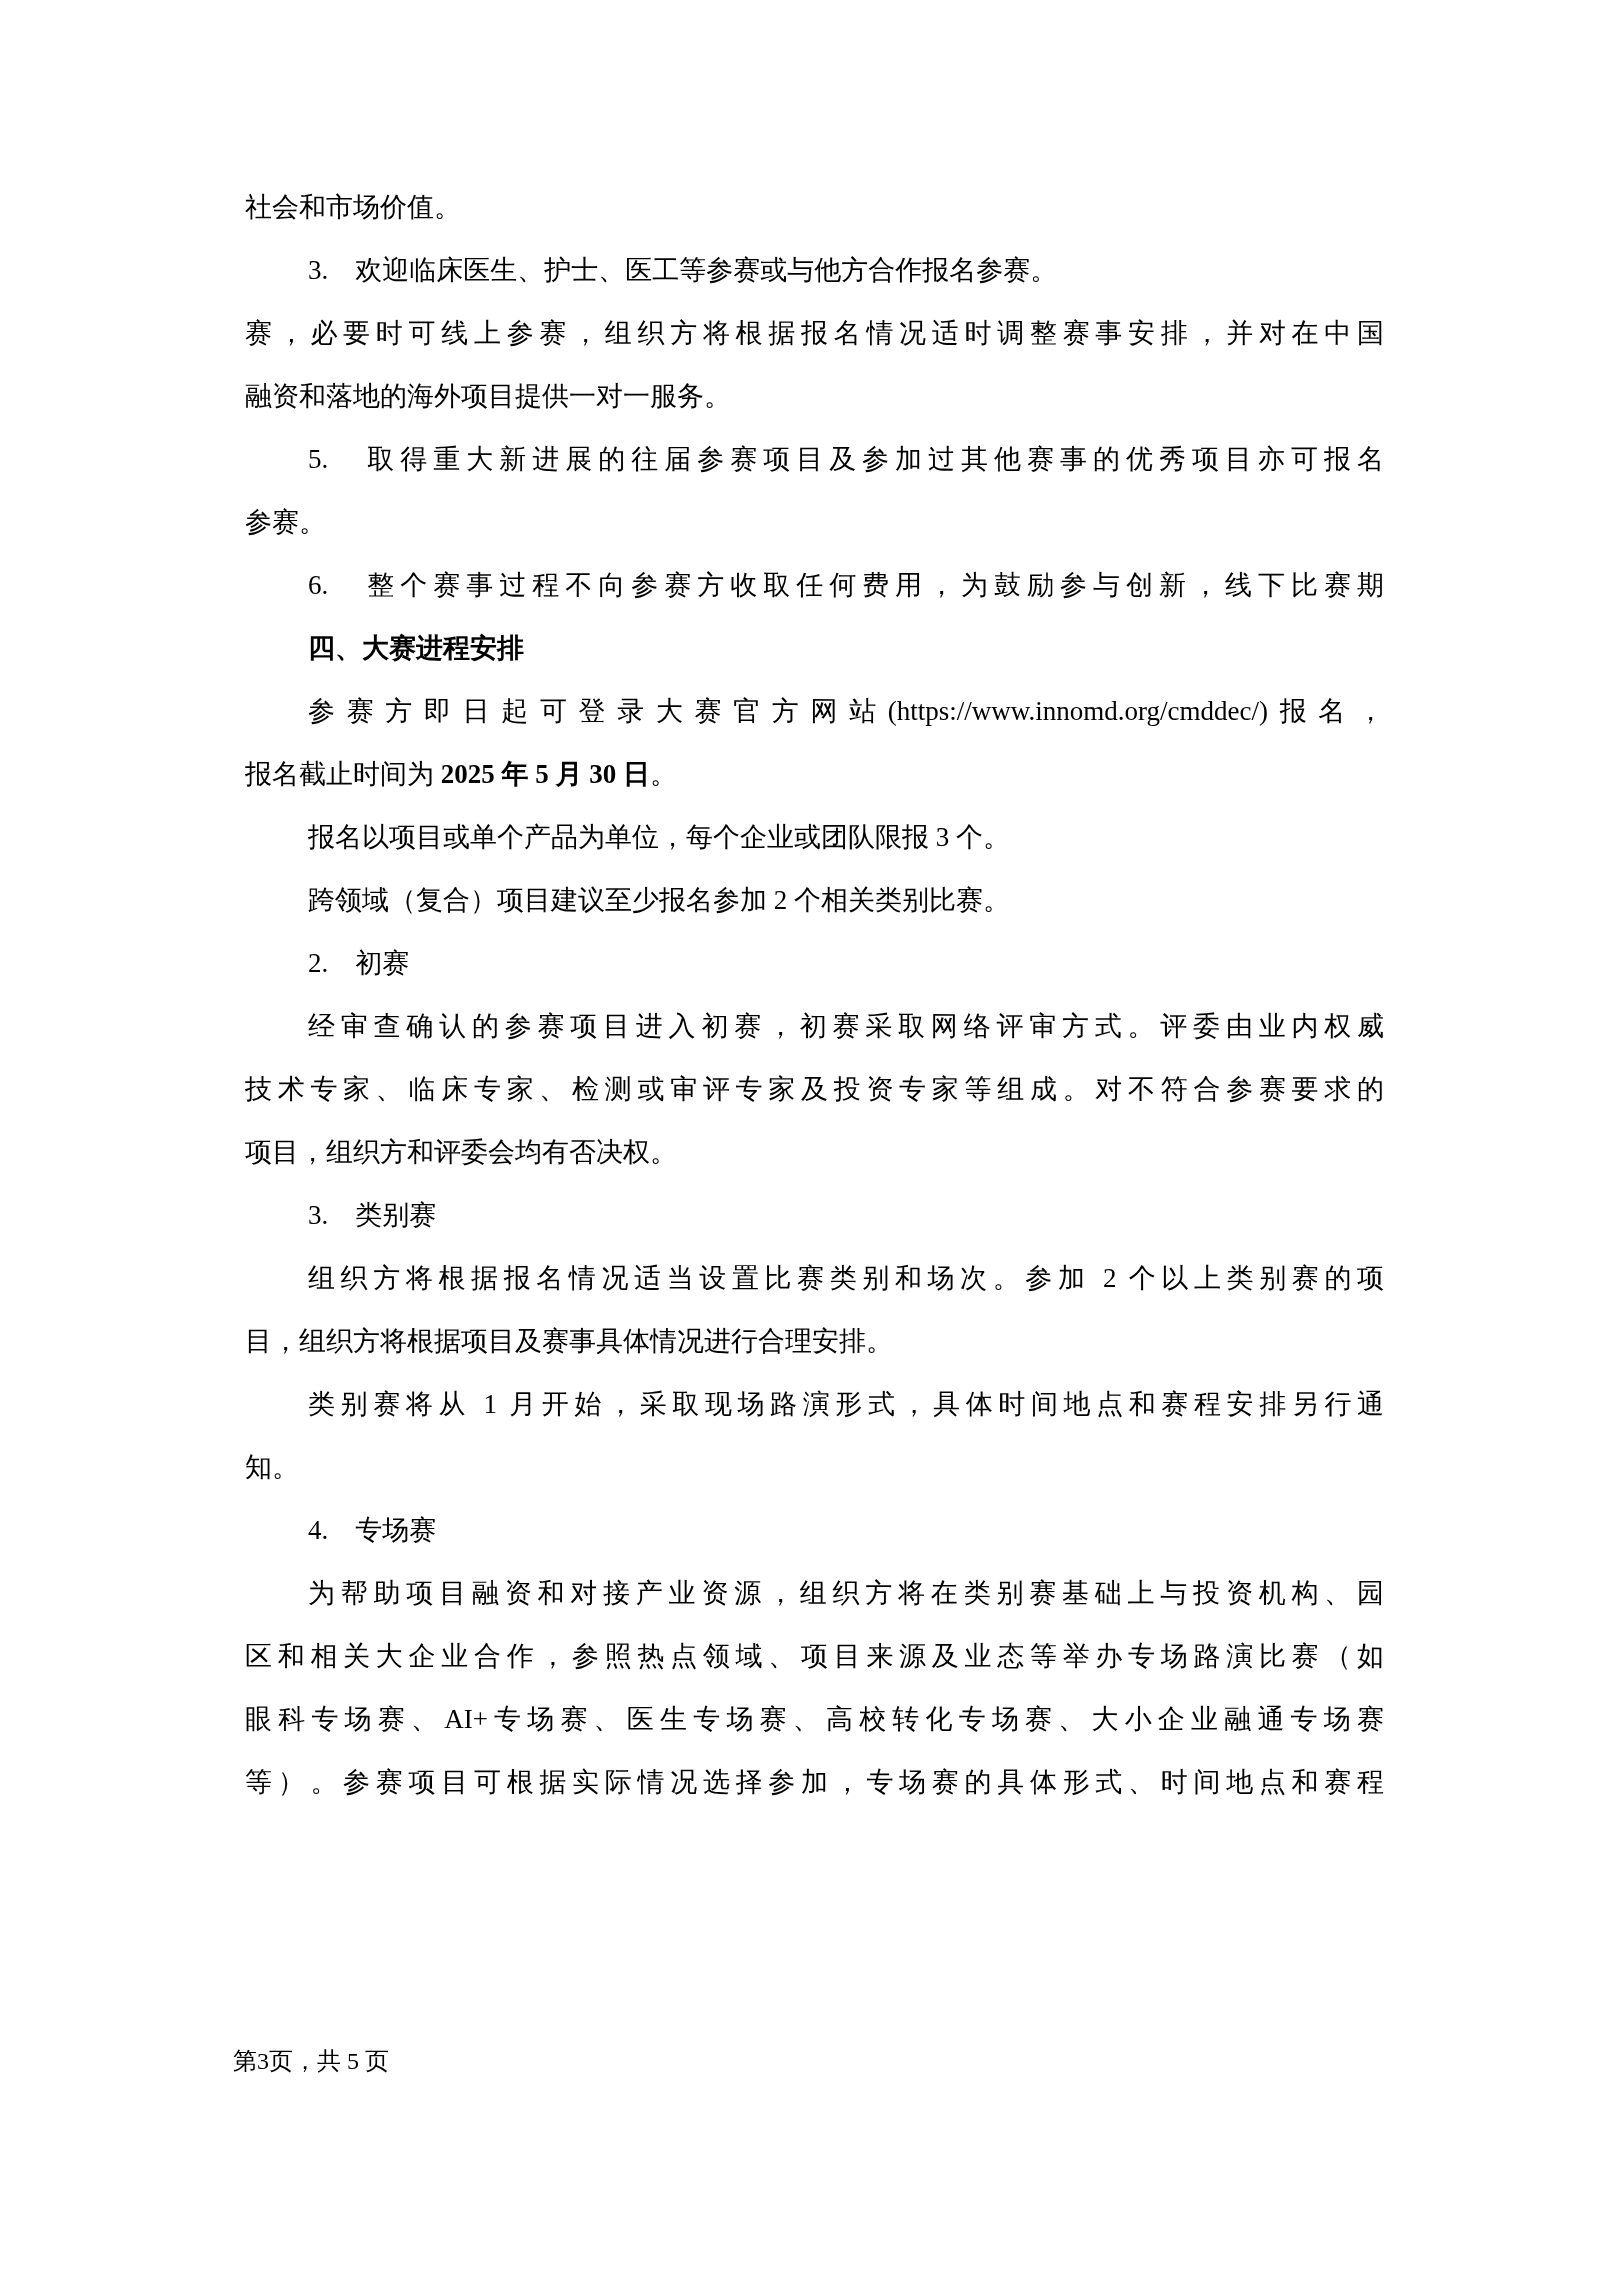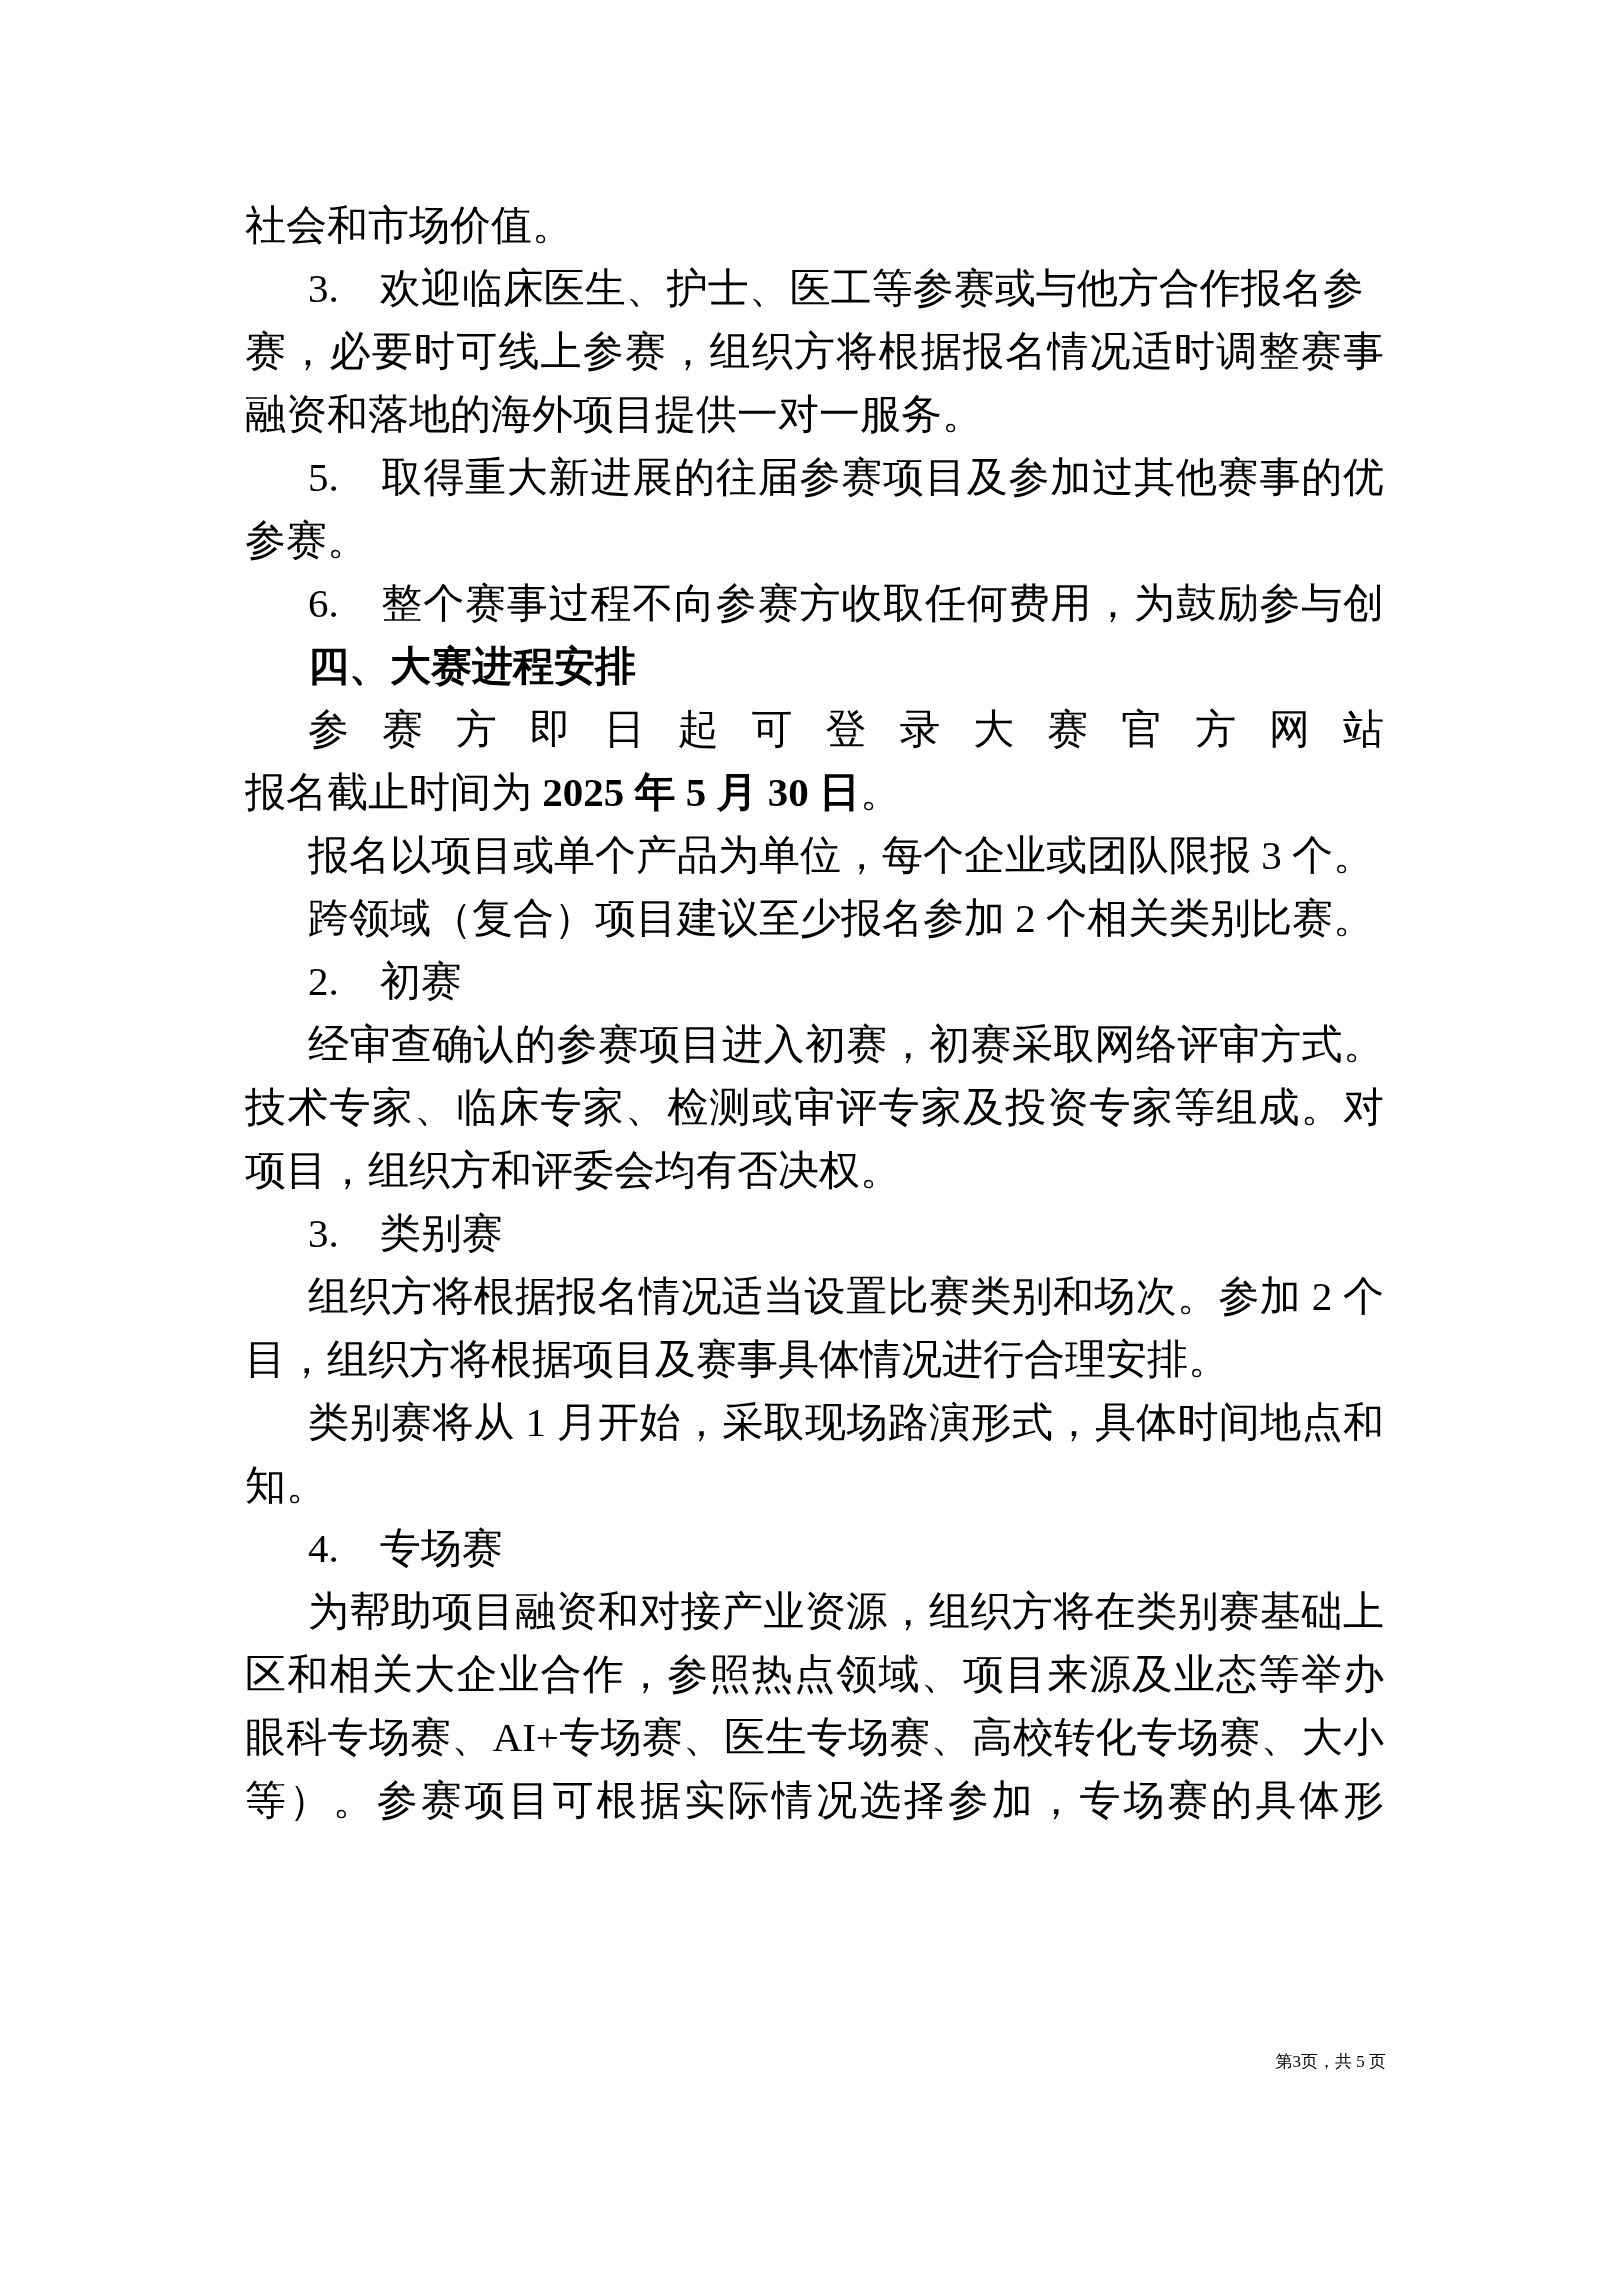--- a/index.html
+++ b/index.html
@@ -12,48 +12,48 @@
     width: 1623px;
     height: 2295px;
     background: #ffffff;
     color: #000000;
     font-family: "Liberation Serif", "DejaVu Serif", serif;
     overflow: hidden;
   }
   .content {
     position: absolute;
     left: 245px;
-    top: 194px;
+    top: 176px;
     width: 1139px;
-    font-size: 41px;
+    font-size: 27px;
   }
   .line {
     height: 63px;
     line-height: 63px;
     text-align: left;
     white-space: normal;
     overflow: hidden;
   }
   .line.indent {
     text-indent: 63px;
   }
   .line.justify {
     text-align: justify;
     text-align-last: justify;
   }
   .line.bold, span.bold {
     font-weight: bold;
   }
   .footer {
     position: absolute;
-    left: 247px;
+    left: 233px;
     top: 2047px;
     width: 1139px;
-    text-align: right;
-    font-size: 17px;
+    text-align: left;
+    font-size: 24px;
     line-height: 29px;
   }
 </style>
 </head>
 <body>
 
 <div class="page">
   <div class="content" id="doc-body">
       <div class="line">社会和市场价值。</div>
       <div class="line indent">3.　欢迎临床医生、护士、医工等参赛或与他方合作报名参赛。</div>

